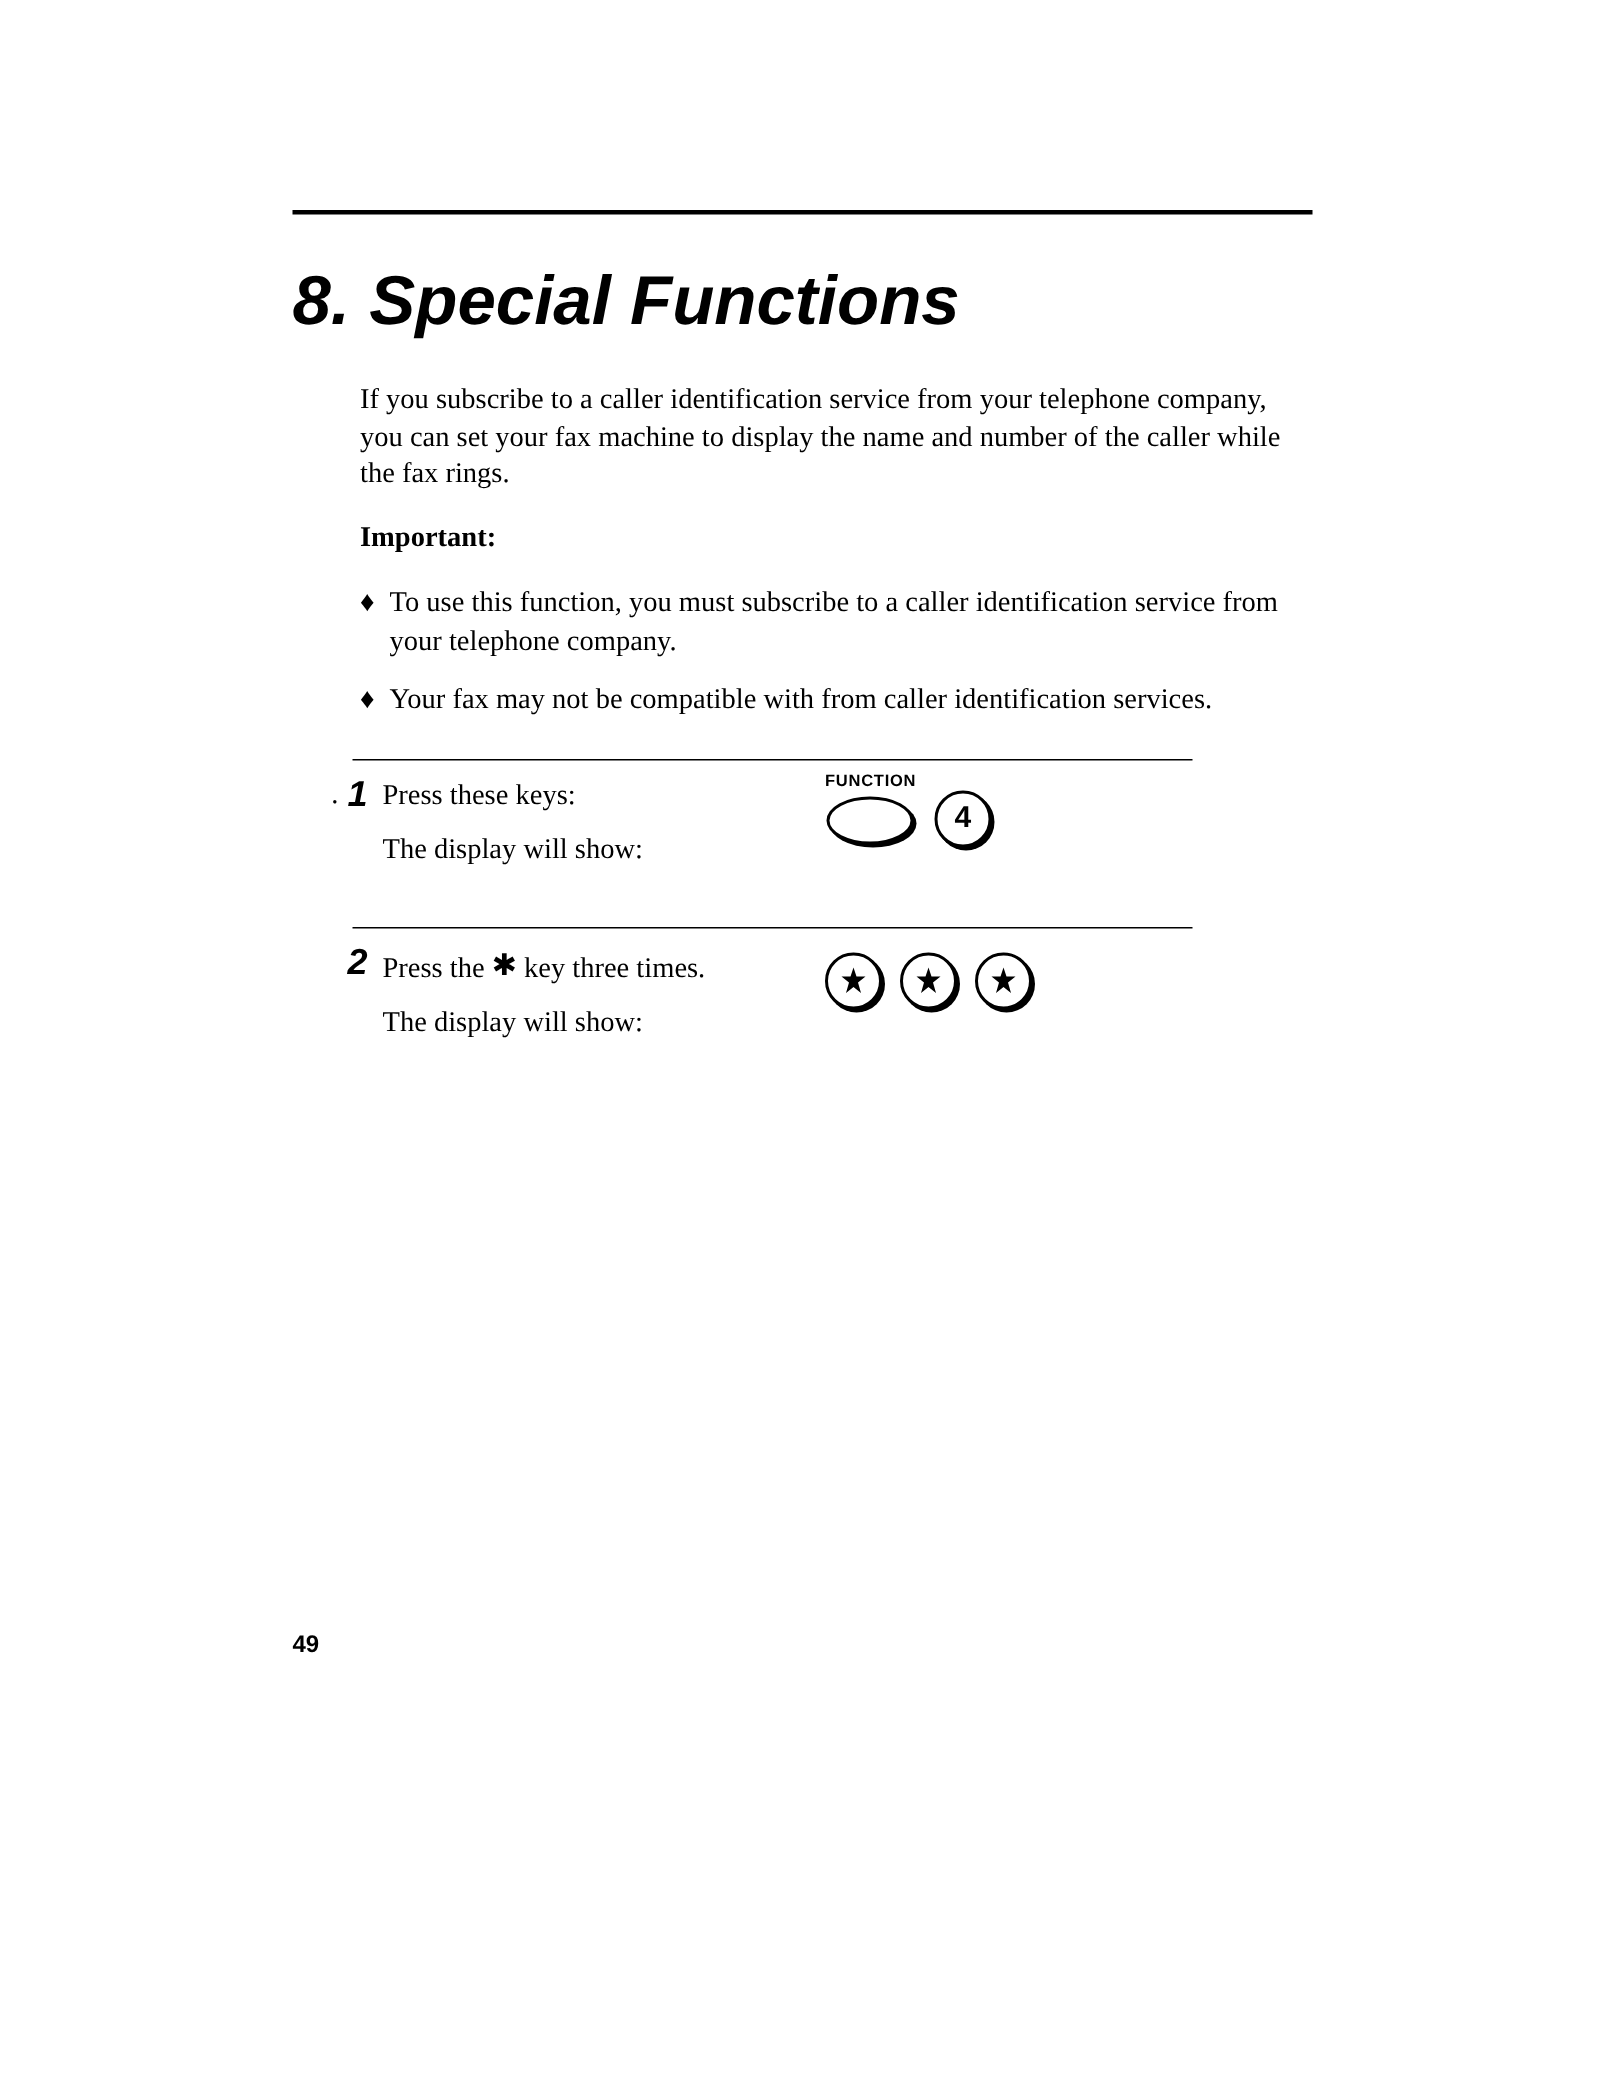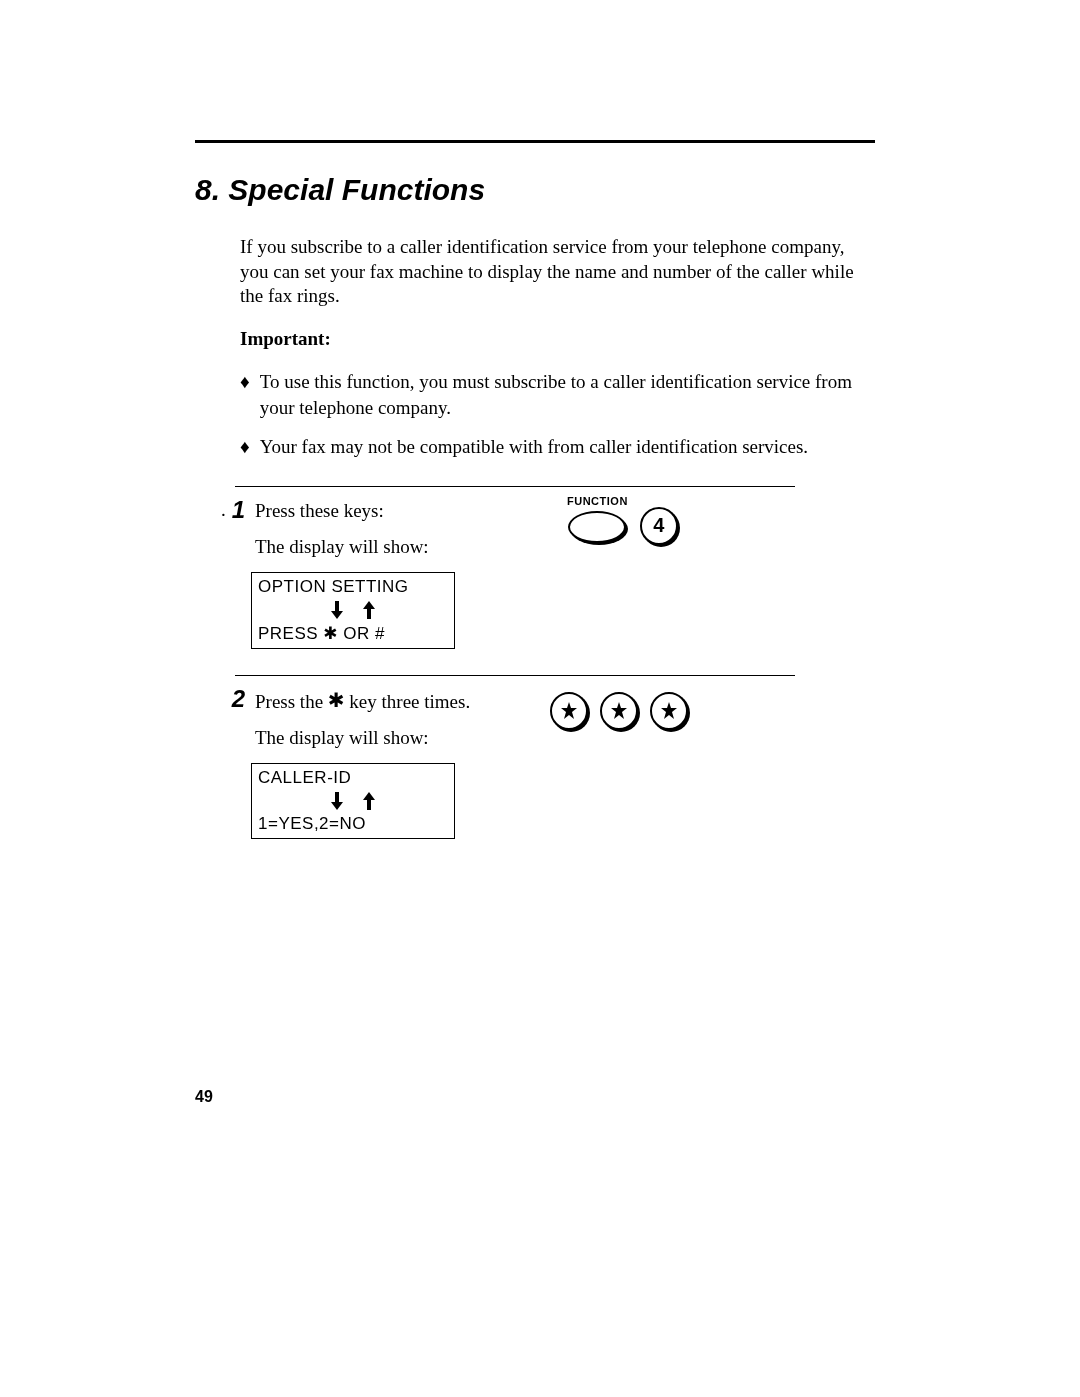--- a/index.html
+++ b/index.html
@@ -20,21 +20,21 @@
   }
   .top-rule {
     border-top: 3px solid #000;
     width: 100%;
     margin-bottom: 30px;
   }
   .chapter-title {
     font-family: Arial, Helvetica, sans-serif;
     font-weight: bold;
     font-style: italic;
-    font-size: 30px;
+    font-size: 46px;
     margin: 0 0 28px 0;
   }
   .section-title {
     font-family: Arial, Helvetica, sans-serif;
     font-weight: bold;
     font-style: italic;
     font-size: 24px;
     margin: 0 0 18px 0;
   }
   .intro {
@@ -212,35 +212,23 @@
   <div class="step-rule"></div>
 
   <div class="step" style="position:relative;">
     <div class="step-num-wrap">
       <span class="step-dot">.</span>
       <span class="step-num">1</span>
     </div>
     <div class="step-body">
       <div class="step-text">Press these keys:</div>
       <div class="step-text">The display will show:</div>
-      <div class="lcd">
-        <div>OPTION SETTING</div>
-        <div class="arrow-row">
-          <svg width="14" height="18">
-              <polygon points="5,0 9,0 9,10 13,10 7,18 1,10 5,10" fill="#000"></polygon>
-            </svg>
-          <svg width="14" height="18">
-              <polygon points="7,0 13,8 9,8 9,18 5,18 5,8 1,8" fill="#000"></polygon>
-            </svg>
-        </div>
-        <div>PRESS ✱ OR #</div>
-      </div>
-    </div>
-
-    <div class="keys" style="left:372px; top:-4px;">
+    </div>
+
+    <div class="keys" style="left:355px; top:-4px;">
       <div class="function-wrap">
         <div class="function-label">FUNCTION</div>
         <div class="oval-key"></div>
       </div>
       <div class="round-key" style="margin-top:14px;">
         <span>4</span>
       </div>
     </div>
   </div>
 
@@ -248,32 +236,20 @@
 
   <div class="step" style="position:relative;">
     <div class="step-num-wrap">
       <span class="step-num">2</span>
     </div>
     <div class="step-body">
       <div class="step-text">
         <span>Press the </span><span class="sixstar">✱</span><span> key three times.</span>
       </div>
       <div class="step-text">The display will show:</div>
-      <div class="lcd">
-        <div>CALLER-ID</div>
-        <div class="arrow-row">
-          <svg width="14" height="18">
-              <polygon points="5,0 9,0 9,10 13,10 7,18 1,10 5,10" fill="#000"></polygon>
-            </svg>
-          <svg width="14" height="18">
-              <polygon points="7,0 13,8 9,8 9,18 5,18 5,8 1,8" fill="#000"></polygon>
-            </svg>
-        </div>
-        <div>1=YES,2=NO</div>
-      </div>
     </div>
 
     <div class="keys" style="left:355px; top:6px;">
       <div class="star-round">
         <svg width="20" height="20" viewBox="0 0 20 20">
             <g fill="#000">
               <polygon points="10,1 12,7 18,7 13,11 15,18 10,14 5,18 7,11 2,7 8,7"></polygon>
             </g>
           </svg>
       </div>

